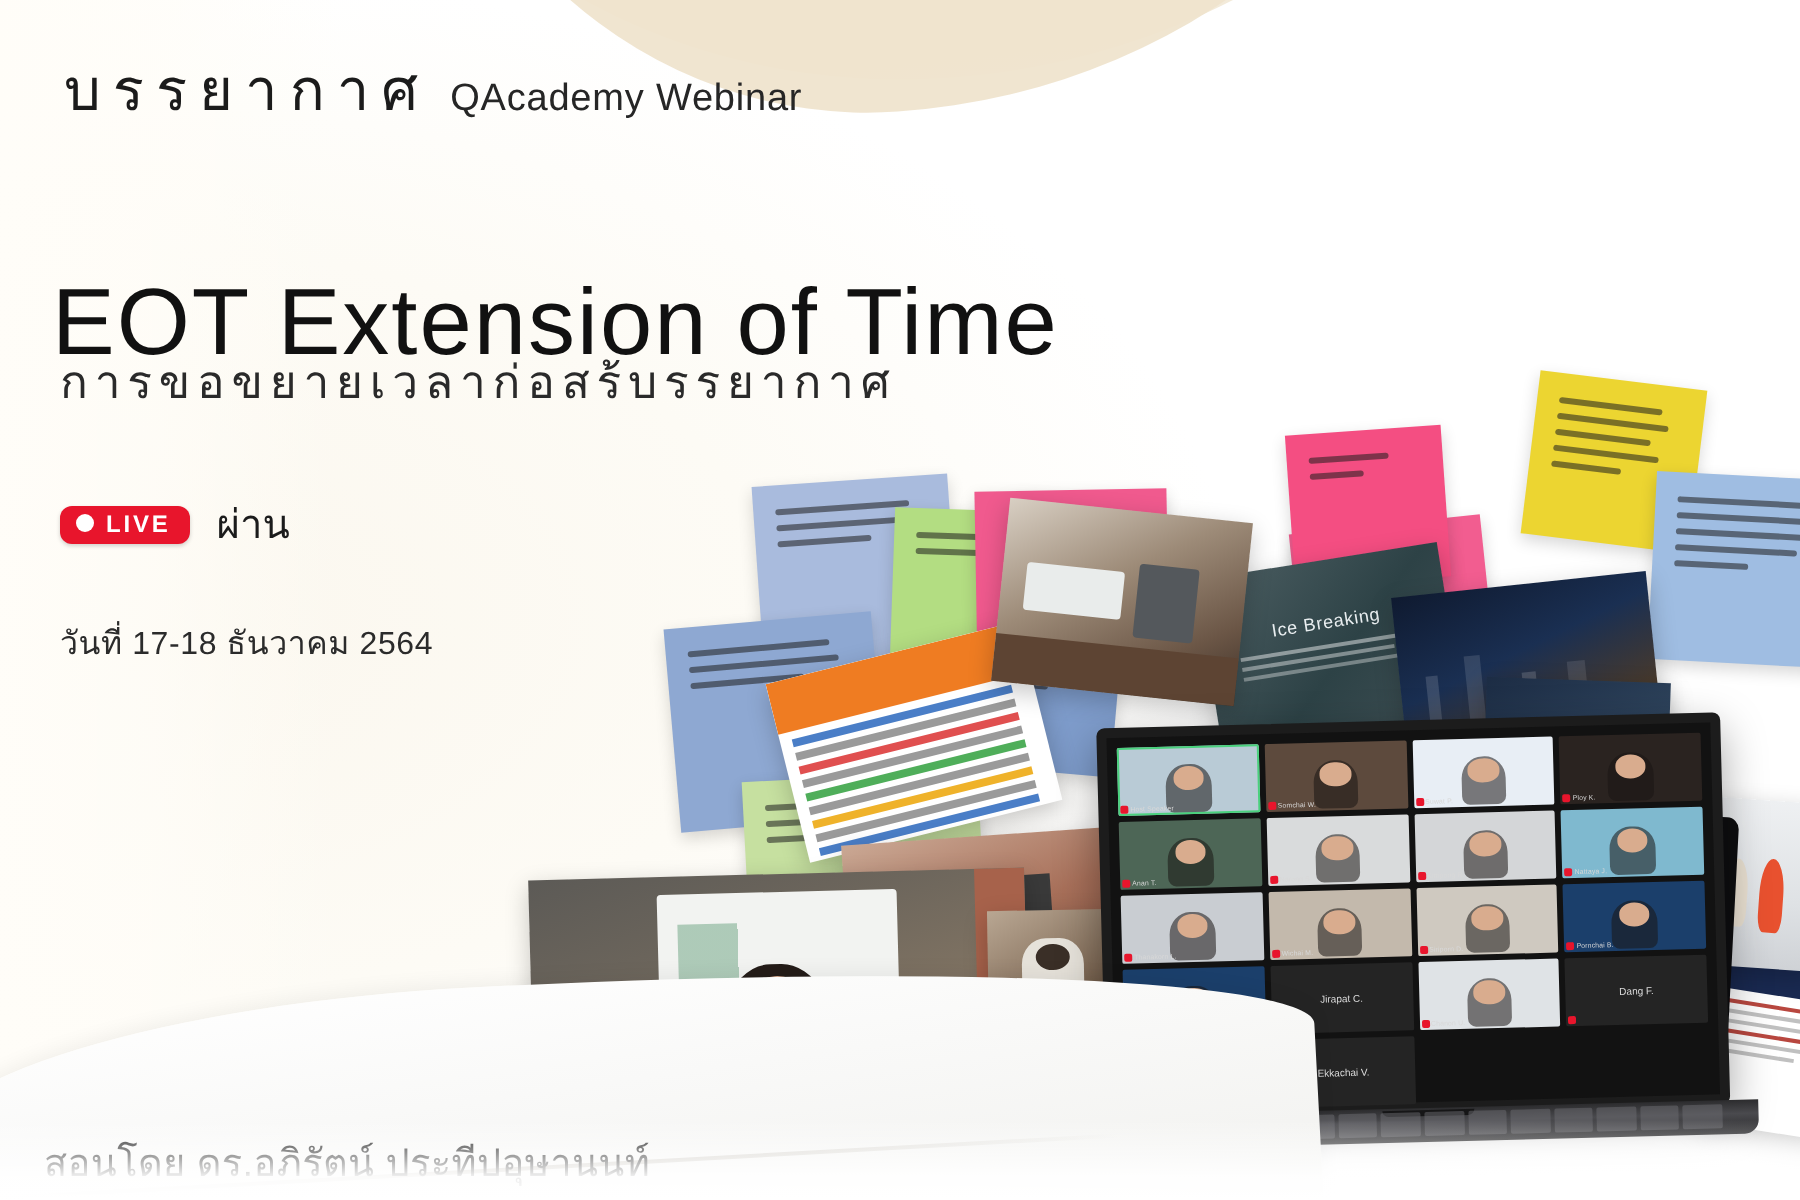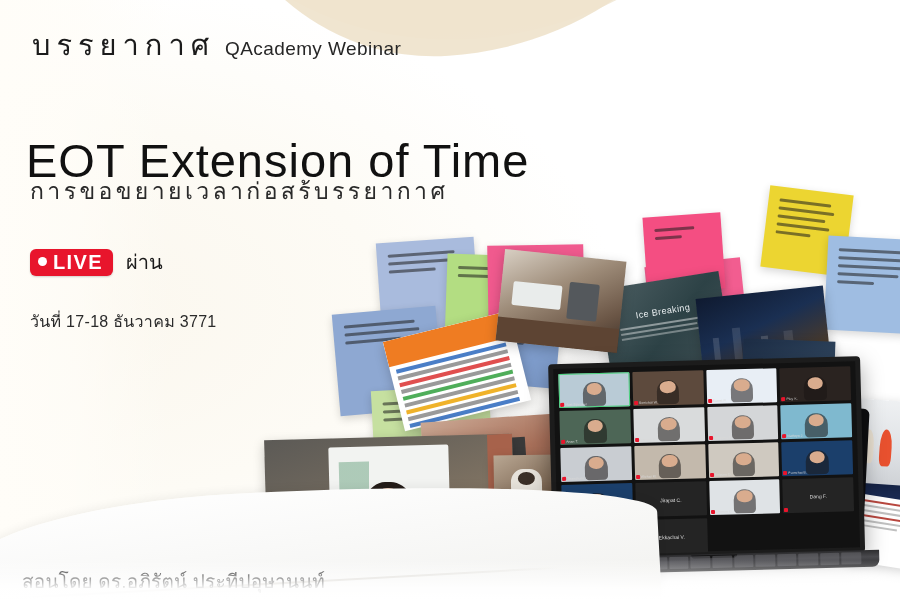--- a/index.html
+++ b/index.html
@@ -45,21 +45,21 @@
     letter-spacing:3.4px;white-space:nowrap;
   }
   
   .liverow{position:absolute;left:30px;top:246px;display:flex;align-items:center;gap:13px;}
   .livebadge{
     display:inline-flex;align-items:center;gap:6px;
     background:#e8152c;border-radius:6px;padding:3px 10px 4px 8px;
     box-shadow:0 1px 2px rgba(0,0,0,.18);
   }
   .livedot{width:9px;height:9px;border-radius:50%;background:#fff;display:block;}
-  .livetxt{color:#fff;font-size:20px;font-weight:700;letter-spacing:1.4px;line-height:1;}
+  .livetxt{color:#fff;font-size:12px;font-weight:700;letter-spacing:1.4px;line-height:1;}
   .phan{font-size:20px;color:#1b1b1b;}
   .zoomlogo{display:inline-flex;align-items:center;gap:6px;}
   .zcircle{
     width:28px;height:28px;border-radius:50%;background:#2D8CFF;
     display:flex;align-items:center;justify-content:center;
   }
   .zword{font-size:27px;color:#2D8CFF;font-weight:700;letter-spacing:-.5px;line-height:1;}
   .date{position:absolute;left:30px;top:309px;font-size:16px;color:#2b2b2b;letter-spacing:.3px;}
   .teacher{position:absolute;left:22px;top:566px;font-size:19px;color:#161616;letter-spacing:.2px;}
 
@@ -423,16 +423,16 @@
     <div class="subtitle">การขอขยายเวลาก่อสร้บรรยากาศ</div>
 
     <div class="liverow">
       <span class="livebadge">
         <span class="livedot"></span>
         <span class="livetxt">LIVE</span>
       </span>
       <span class="phan">ผ่าน</span>
     </div>
 
-    <div class="date">วันที่ 17-18 ธันวาคม 3771</div>
+    <div class="date">วันที่ 17-18 ธันวาคม 2564</div>
     <div class="teacher">สอนโดย ดร.อภิรัตน์ ประทีปอุษานนท์</div>
   </div>
 </div>
 
 </body></html>

